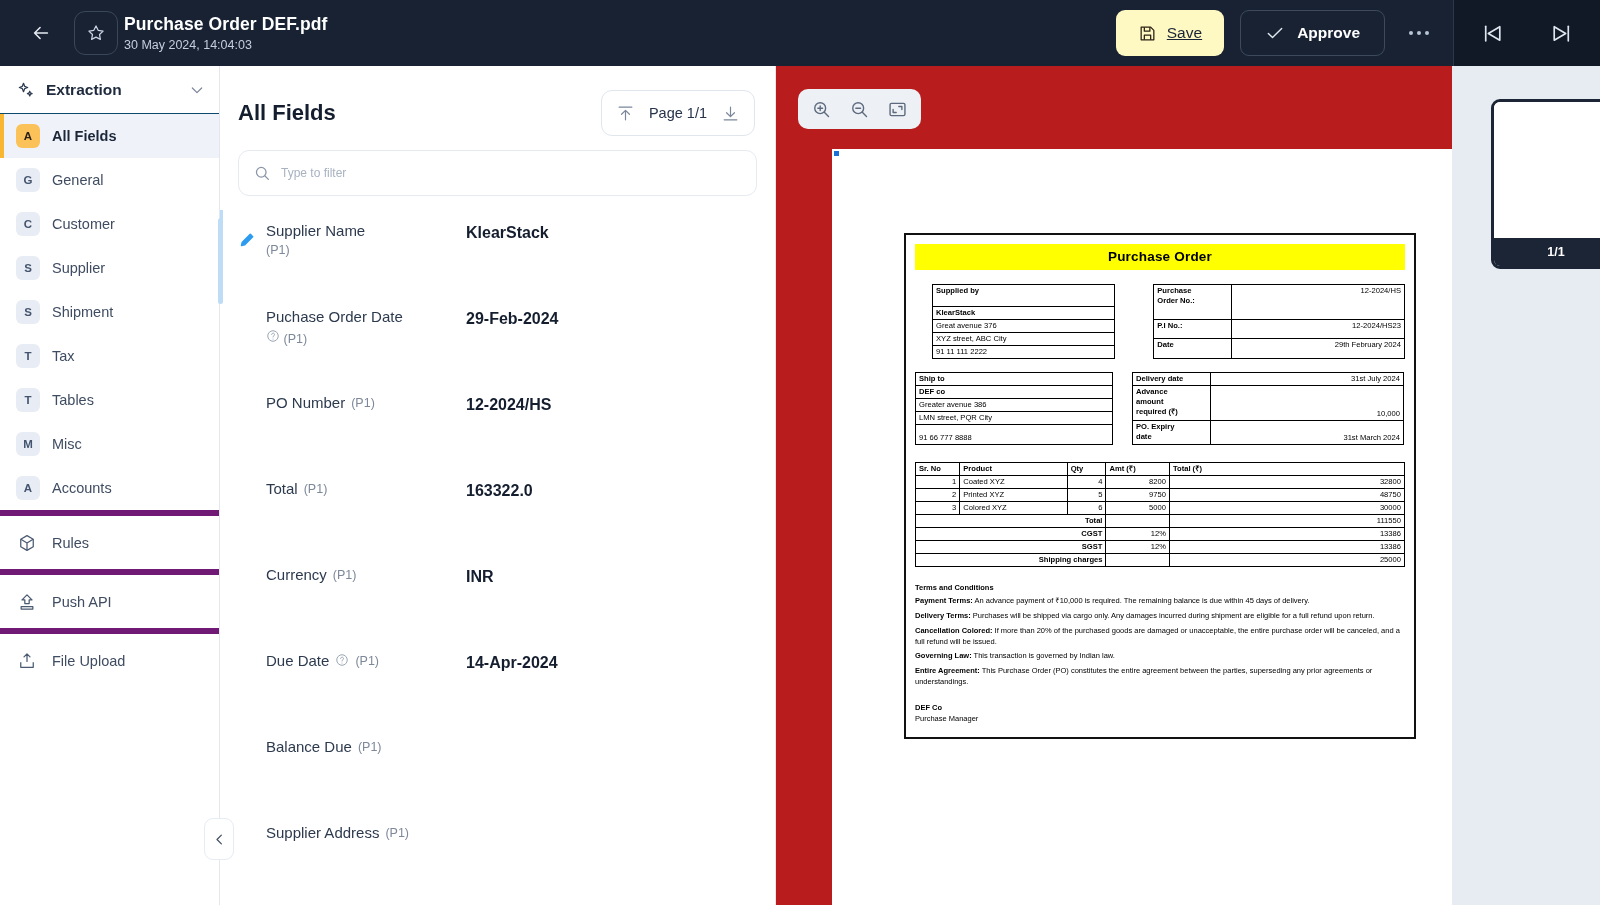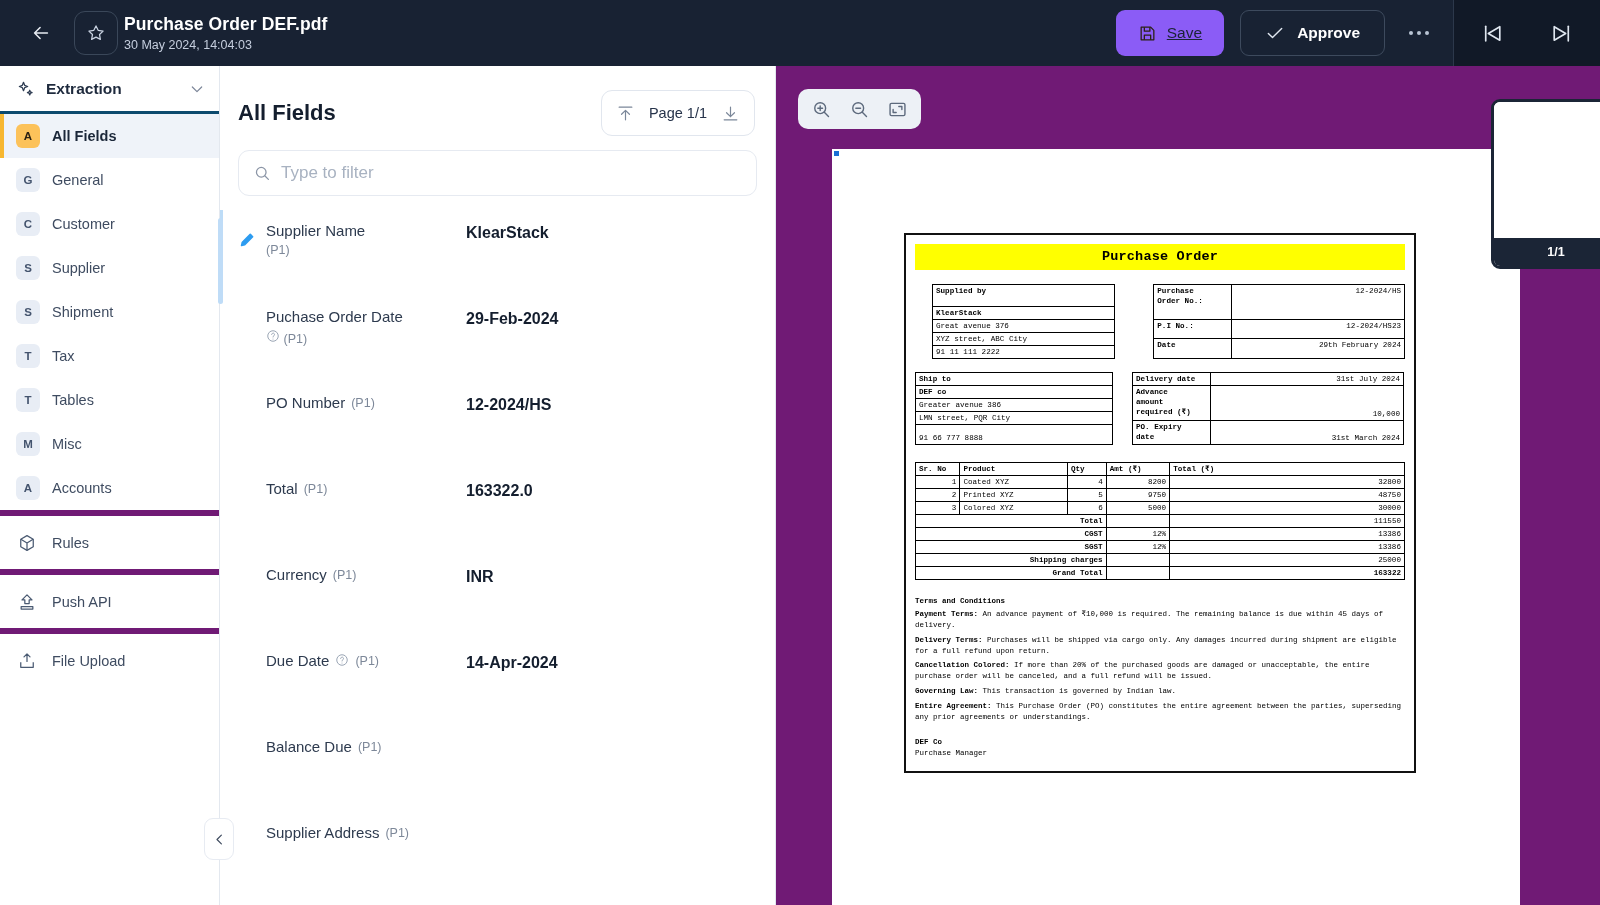--- a/index.html
+++ b/index.html
@@ -25,21 +25,21 @@
     width: 44px; height: 44px; margin-left: 14px;
     border: 1px solid #3a4759; border-radius: 11px;
     display: flex; align-items: center; justify-content: center; cursor: pointer;
   }
   .doc-meta { margin-left: 6px; }
   .doc-title { color: #ffffff; font-size: 17.5px; font-weight: bold; letter-spacing: .1px; line-height: 1.25; }
   .doc-date { color: #c5cede; font-size: 12.5px; margin-top: 3px; }
 
   .topbar-right { display: flex; align-items: center; height: 66px; }
   .btn-save {
-    background: #8b5cf6; color: #1b2436; border: none; border-radius: 9px;
+    background: #fef9c3; color: #1b2436; border: none; border-radius: 9px;
     height: 46px; padding: 0 22px; display: flex; align-items: center; gap: 10px;
     font-size: 15.5px; cursor: pointer; font-family: inherit; text-decoration: underline;
   }
   .btn-approve {
     background: transparent; color: #ffffff; border: 1px solid #3d4a5d; border-radius: 9px;
     height: 46px; padding: 0 24px; margin-left: 16px;
     display: flex; align-items: center; gap: 12px;
     font-size: 15.5px; font-weight: bold; cursor: pointer; font-family: inherit;
   }
   .btn-more {
@@ -51,21 +51,21 @@
   .nav-zone { display: flex; align-items: center; background: #111927; height: 66px; padding: 0 26px; gap: 44px; }
   .nav-btn { cursor: pointer; color: #dfe6ef; display: flex; align-items: center; }
 
   
   .sidebar {
     position: absolute; top: 66px; left: 0; width: 220px; height: 839px;
     background: #ffffff; border-right: 1px solid #e3e8ef;
   }
   .side-head {
     height: 48px; display: flex; align-items: center; padding: 0 14px 0 16px;
-    gap: 10px; border-bottom: 3px solid #0c4a6e; cursor: pointer;
+    gap: 10px; border-bottom: 1px solid #0c4a6e; cursor: pointer;
   }
   .side-head-label { font-size: 15.5px; font-weight: bold; color: #1e2a3d; flex: 1; }
   .side-item {
     height: 44px; display: flex; align-items: center; gap: 12px; padding-left: 16px;
     cursor: pointer; position: relative;
   }
   .side-item.active { background: #eff3f9; }
   .side-item.active::before {
     content: ""; position: absolute; left: 0; top: 0; width: 4px; height: 100%;
     background: #f7b731;
@@ -94,21 +94,21 @@
     height: 46px; padding: 0 14px; gap: 14px;
   }
   .pager-label { font-size: 14.5px; color: #26334a; }
   .pager-btn { cursor: pointer; color: #7b8799; display: flex; align-items: center; }
   .filter-wrap { padding: 14px 18px 0 18px; }
   .filter-box {
     height: 46px; border: 1px solid #e6eaf1; border-radius: 11px;
     display: flex; align-items: center; gap: 10px; padding: 0 14px;
   }
   .filter-input {
-    flex: 1; border: none; outline: none; font-size: 17px; color: #2a3648;
+    flex: 1; border: none; outline: none; font-size: 12px; color: #2a3648;
     font-family: inherit; background: transparent;
   }
   .filter-input::placeholder { color: #a8b2c1; }
 
   .rows { position: relative; margin-top: 14px; }
   .frow { display: flex; align-items: flex-start; height: 86px; padding-left: 18px; position: relative; }
   .frow.sel::before {
     content: ""; position: absolute; left: 0; top: 0; width: 3px; height: 100%; background: #bddcf7;
   }
   .pencil { width: 20px; margin-right: 8px; margin-top: 20px; color: #2d9cf0; }
@@ -123,22 +123,22 @@
     display: flex; align-items: center; justify-content: center; cursor: pointer;
     color: #3e4a5e; z-index: 6;
   }
   .vscroll {
     position: absolute; left: 218px; top: 218px; width: 5px; height: 86px;
     background: #bfdcf7; border-radius: 3px; cursor: pointer; z-index: 5;
   }
 
   
   .viewer {
-    position: absolute; top: 66px; left: 776px; width: 824px; height: 839px;
-    background: #701a75; overflow: hidden; font-family: Liberation Mono, monospace;
+    position: absolute; top: 66px; left: 776px; width: 676px; height: 839px;
+    background: #b91c1c; overflow: hidden;
   }
   .zoom-tools {
     position: absolute; top: 23px; left: 22px; height: 40px;
     background: #edf1f6; border-radius: 10px; display: flex; align-items: center;
     padding: 0 13px; gap: 17px;
   }
   .ztool { cursor: pointer; color: #5d6a7d; display: flex; align-items: center; }
 
   .page {
     position: absolute; left: 56px; top: 83px; width: 688px; height: 770px;
@@ -617,25 +617,20 @@
               <tr>
                 <td colspan="3" class="r b">SGST</td>
                 <td class="r">12%</td>
                 <td class="r">13386</td>
               </tr>
               <tr>
                 <td colspan="3" class="r b">Shipping charges</td>
                 <td class="r"></td>
                 <td class="r">25000</td>
               </tr>
-              <tr>
-                <td colspan="3" class="r b">Grand Total</td>
-                <td class="r"></td>
-                <td class="r b">163322</td>
-              </tr>
             </tbody>
           </table>
 
         <div class="terms">
           <div class="hd">Terms and Conditions</div>
           <div id="terms-list">
               <p><span class="b">Payment Terms:</span><span> An advance payment of ₹10,000 is required. The remaining balance is due within 45 days of delivery.</span></p>
               <p><span class="b">Delivery Terms:</span><span> Purchases will be shipped via cargo only. Any damages incurred during shipment are eligible for a full refund upon return.</span></p>
               <p><span class="b">Cancellation Colored:</span><span> If more than 20% of the purchased goods are damaged or unacceptable, the entire purchase order will be canceled, and a full refund will be issued.</span></p>
               <p><span class="b">Governing Law:</span><span> This transaction is governed by Indian law.</span></p>

